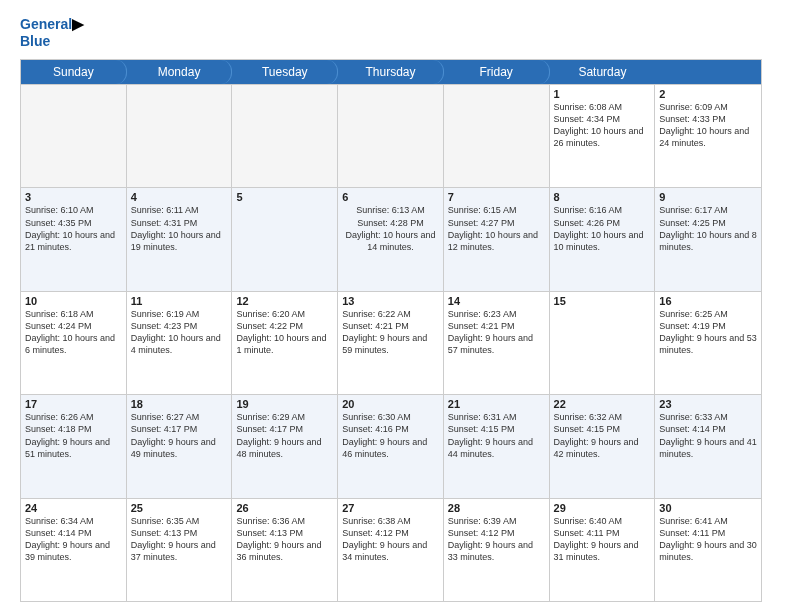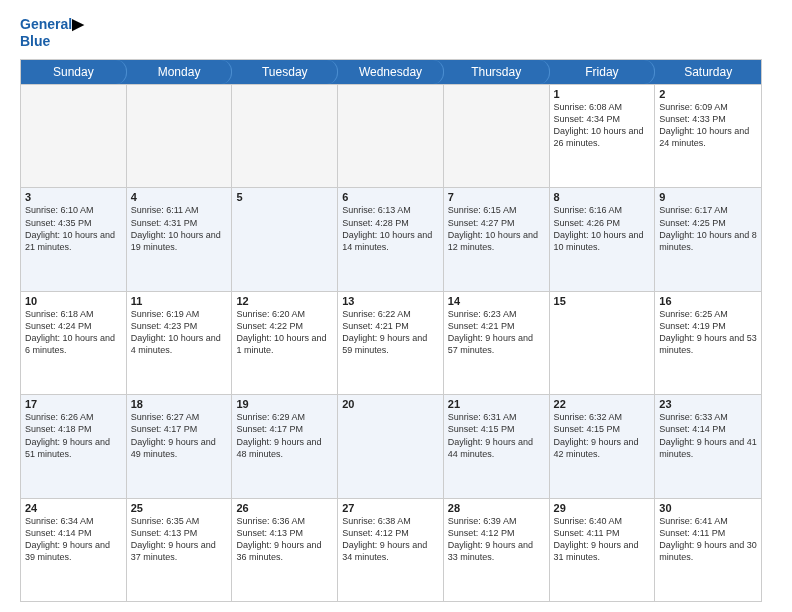--- a/index.html
+++ b/index.html
@@ -120,21 +120,20 @@
       <div class="month-title"></div>
       <div class="location"></div>
     </div>
   </div>
 
   <div class="calendar">
     <div class="cal-header" id="cal-header">
         <div class="cal-header-cell">Sunday</div>
         <div class="cal-header-cell">Monday</div>
         <div class="cal-header-cell">Tuesday</div>
-        <div class="cal-header-cell">Wednesday</div>
         <div class="cal-header-cell">Thursday</div>
         <div class="cal-header-cell">Friday</div>
         <div class="cal-header-cell">Saturday</div>
       </div>
     <div class="cal-body" id="cal-body">
         <div class="cal-row">
           <div class="cal-cell empty"></div>
           <div class="cal-cell empty"></div>
           <div class="cal-cell empty"></div>
           <div class="cal-cell empty"></div>
@@ -163,21 +162,21 @@
             <span class="day-num">4</span>
             <div class="day-info" style="white-space: pre-line;">Sunrise: 6:11 AM
 Sunset: 4:31 PM
 Daylight: 10 hours and 19 minutes.</div>
           </div>
           <div class="cal-cell alt-row">
             <span class="day-num">5</span>
           </div>
           <div class="cal-cell alt-row">
             <span class="day-num">6</span>
-            <div class="day-info" style="white-space: pre-line;">Sunrise: 6:13 AM
+            <div class="day-info" style="white-space: pre-line; text-align: center;">Sunrise: 6:13 AM
 Sunset: 4:28 PM
 Daylight: 10 hours and 14 minutes.</div>
           </div>
           <div class="cal-cell alt-row">
             <span class="day-num">7</span>
             <div class="day-info" style="white-space: pre-line;">Sunrise: 6:15 AM
 Sunset: 4:27 PM
 Daylight: 10 hours and 12 minutes.</div>
           </div>
           <div class="cal-cell alt-row">
@@ -248,20 +247,23 @@
 Daylight: 9 hours and 49 minutes.</div>
           </div>
           <div class="cal-cell alt-row">
             <span class="day-num">19</span>
             <div class="day-info" style="white-space: pre-line;">Sunrise: 6:29 AM
 Sunset: 4:17 PM
 Daylight: 9 hours and 48 minutes.</div>
           </div>
           <div class="cal-cell alt-row">
             <span class="day-num">20</span>
+            <div class="day-info" style="white-space: pre-line;">Sunrise: 6:30 AM
+Sunset: 4:16 PM
+Daylight: 9 hours and 46 minutes.</div>
           </div>
           <div class="cal-cell alt-row">
             <span class="day-num">21</span>
             <div class="day-info" style="white-space: pre-line;">Sunrise: 6:31 AM
 Sunset: 4:15 PM
 Daylight: 9 hours and 44 minutes.</div>
           </div>
           <div class="cal-cell alt-row">
             <span class="day-num">22</span>
             <div class="day-info" style="white-space: pre-line;">Sunrise: 6:32 AM

